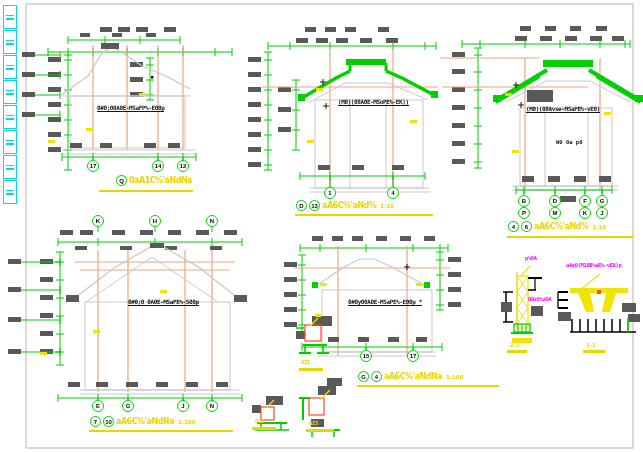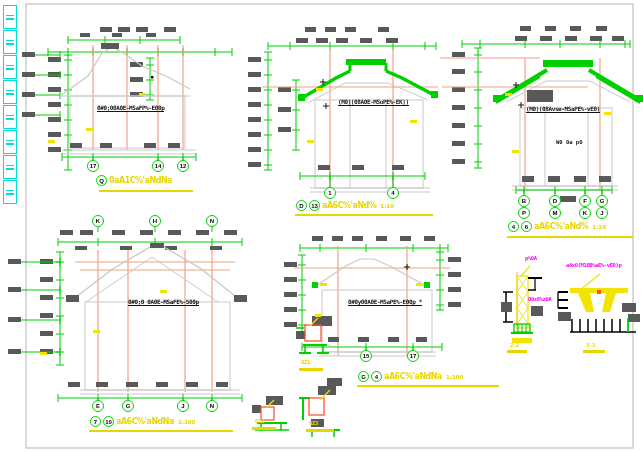--- a/index.html
+++ b/index.html
@@ -557,21 +557,21 @@
   <div class="bub" style="left:149px;top:215px;">H</div>
   <div class="bub" style="left:206px;top:215px;">N</div>
   <div class="bub" style="left:92px;top:400px;">E</div>
   <div class="bub" style="left:122px;top:400px;">G</div>
   <div class="bub" style="left:177px;top:400px;">J</div>
   <div class="bub" style="left:206px;top:400px;">N</div>
 
   <div class="bub" style="left:360px;top:350px;">15</div>
   <div class="bub" style="left:407px;top:350px;">17</div>
 
-  <div class="title-row" style="left:96px;top:175px;">
+  <div class="title-row" style="left:116px;top:175px;">
     <span class="tcirc">Q</span>
     <span class="ttext">0aA1C%'aNdNa</span>
   </div>
   <div class="ybar" style="left:99px;top:190px;width:94px;"></div>
 
   <div class="title-row" style="left:296px;top:200px;">
     <span class="tcirc">D</span>
     <span class="tcirc">13</span>
     <span class="ttext">aA6C%'aNd%</span>
     <span class="tscale">1:10</span>

